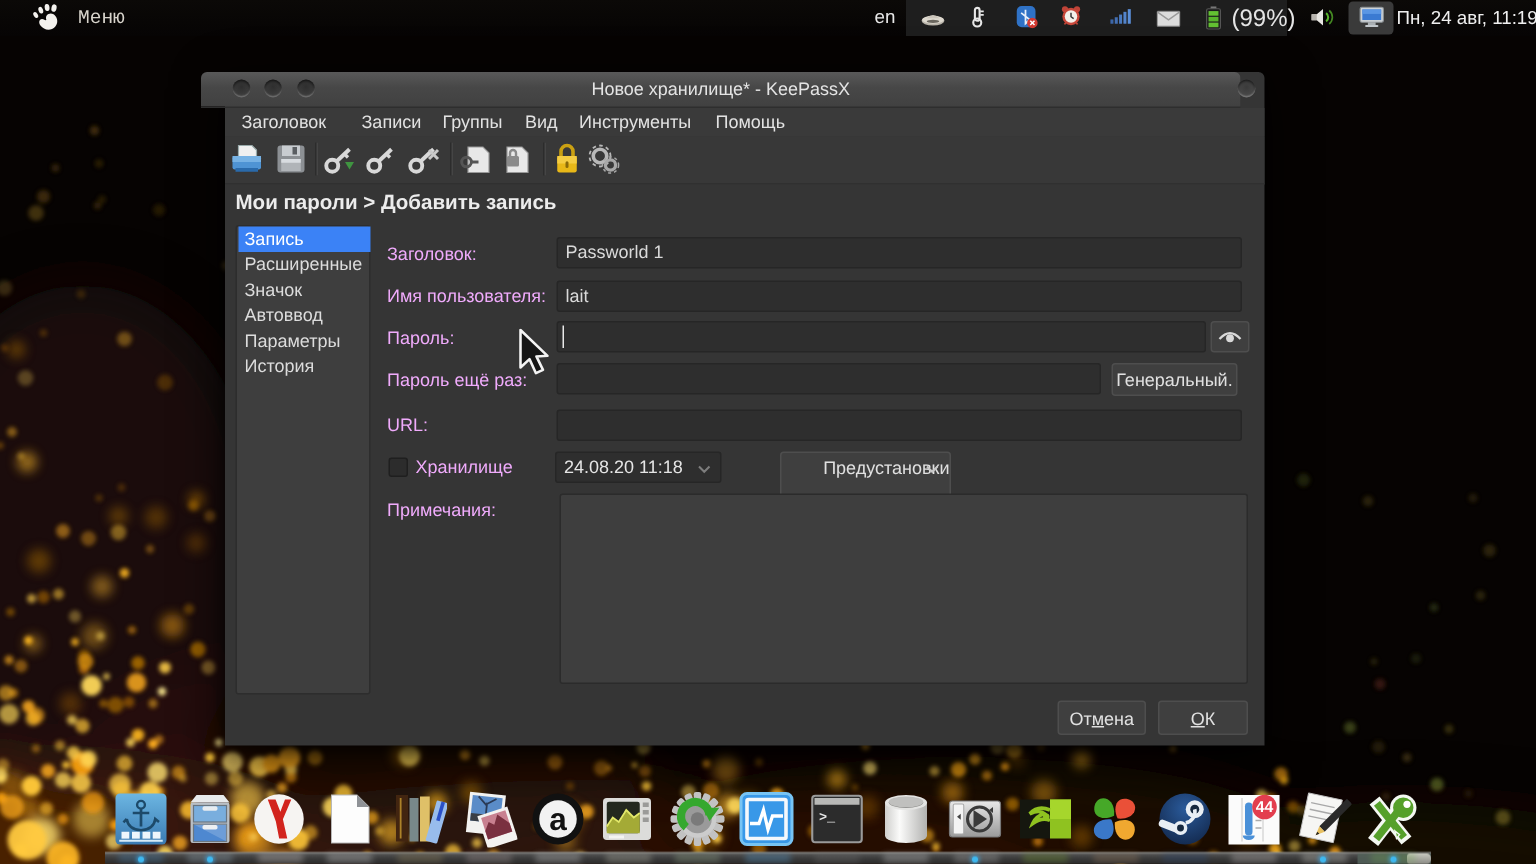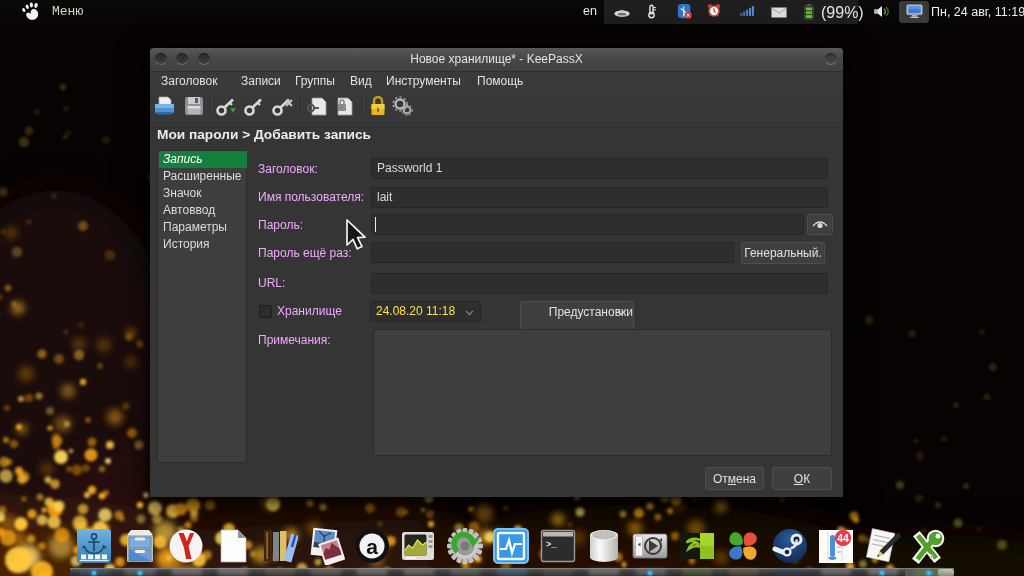--- a/index.html
+++ b/index.html
@@ -17,21 +17,21 @@
 #titlebar .title{position:absolute;left:0;right:0;top:4px;text-align:center;font-size:12px;color:#e4e4e4;}
 .tbtn{position:absolute;top:53px;width:12px;height:12px;border-radius:50%;background:radial-gradient(circle at 50% 40%,#2e2e2e,#3c3c3c 60%,#585858 95%);box-shadow:inset 0 -1px 1px rgba(255,255,255,.25),inset 0 1px 2px rgba(0,0,0,.7);}
 #menubar{position:absolute;left:0;top:24px;width:693px;height:19px;background:#3a3a3a;}
 #menubar span{position:absolute;top:2px;font-size:12px;color:#e2e2e2;}
 #toolbar{position:absolute;left:0;top:43px;width:693px;height:31px;background:#383838;border-bottom:1px solid #303030;}
 .tsep{position:absolute;top:95px;width:1px;height:22px;background:#2c2c2c;border-right:1px solid #454545;}
 
 #header-crumb{position:absolute;left:157px;top:127px;font-size:13.7px;font-weight:bold;color:#ececec;}
 #sidebar{position:absolute;left:157px;top:150px;width:90px;height:313px;background:#3e3e3e;border:1px solid #2d2d2d;border-radius:2px;box-sizing:border-box;}
 .sitem{position:absolute;left:1px;width:88px;height:17px;font-size:12px;color:#dcdcdc;line-height:17px;padding-left:4px;box-sizing:border-box;}
-.sitem.sel{background:#15803d;color:#fff;font-style:italic;}
+.sitem.sel{background:#3b82f6;color:#fff;}
 .flabel{position:absolute;font-size:12px;color:#f0abfc;white-space:nowrap;}
 .inp{position:absolute;left:371px;width:457px;height:21px;background:#2e2e2e;border:1px solid #262626;border-radius:2px;box-sizing:border-box;font-size:12px;color:#dadada;line-height:19px;padding-left:5px;}
 .btn{position:absolute;background:#3f3f3f;border:1px solid #4e4e4e;border-radius:2.5px;box-sizing:border-box;font-size:12px;color:#e0e0e0;text-align:center;}
 
 .dock-ic{position:absolute;width:38px;height:38px;}
 #shelf{position:absolute;left:70px;top:568px;width:884px;height:8px;background:linear-gradient(180deg,#90908c,#4e4e4e 22%,#3a3a3a 55%,#2c2c2c);}
 .refl{position:absolute;top:569px;height:6px;width:30px;filter:blur(2px);opacity:.33;}
 .rdot{position:absolute;top:571px;width:4px;height:4px;border-radius:50%;background:#3fb8ef;box-shadow:0 0 3px 1px rgba(60,180,250,.7);}
 </style></head>
 <body>
@@ -392,21 +392,21 @@
  <svg class="abs" style="left:906px;top:4px" width="17" height="15" viewBox="0 0 23 19">
   <rect x="1" y="0.5" width="21" height="13.5" rx="1.5" fill="#cdd2d6" stroke="#8a9094"></rect>
   <rect x="3" y="2.5" width="17" height="9.5" fill="#3b7ad2"></rect>
   <rect x="3" y="2.5" width="17" height="4" fill="#5a96e4"></rect>
   <rect x="8" y="14" width="7" height="2.5" fill="#aab0b4"></rect>
   <rect x="5.5" y="16.5" width="12" height="1.8" rx="0.9" fill="#c2c8cc"></rect>
  </svg>
  <span id="clock">Пн, 24 авг, 11:19</span>
 </div>
 <div id="win"></div>
-<div id="titlebar" style="left:150px;top:48px;position:absolute;text-decoration:underline;">
+<div id="titlebar" style="left:134px;top:48px;position:absolute;text-decoration:underline;">
   <div class="title">Новое хранилище* - KeePassX</div>
 </div>
 <div class="tbtn" style="left:155px;"></div>
 <div class="tbtn" style="left:176px;"></div>
 <div class="tbtn" style="left:198px;"></div>
 <div class="tbtn" style="left:825px;background:radial-gradient(circle at 50% 42%,#3a3a3a,#474747 55%,#606060 95%);"></div>
 <div id="menubar" style="left:150px;top:72px;position:absolute;">
   <span style="left:11px;">Заголовок</span>
   <span style="left:91px;">Записи</span>
   <span style="left:145px;">Группы</span>
@@ -493,21 +493,21 @@
 <div class="btn" style="left:807px;top:214px;width:26px;height:21px;">
   <svg width="16" height="12" viewBox="0 0 16 12" style="margin-top:4px;">
    <path d="M1,7 Q8,-1 15,7" fill="none" stroke="#d8d8d8" stroke-width="1.5"></path>
    <circle cx="8" cy="6.5" r="2.6" fill="#d8d8d8"></circle>
   </svg>
 </div>
 <div class="inp" style="top:242px;width:363px;"></div>
 <div class="btn" style="left:741px;top:242px;width:84px;height:22px;line-height:21px;">Генеральный.</div>
 <div class="inp" style="top:273px;"></div>
 <div class="abs" style="left:259px;top:305px;width:13px;height:13px;background:#2c2c2c;border:1px solid #1f1f1f;border-radius:2px;box-sizing:border-box;"></div>
-<div class="inp" style="left:370px;top:301px;width:111px;color:#fde047;">24.08.20 11:18
+<div class="inp" style="left:370px;top:301px;width:111px;color:#e5e5e5;">24.08.20 11:18
   <svg width="9" height="6" viewBox="0 0 9 6" style="position:absolute;right:6px;top:8px;">
       <path d="M1,1 L4.5,4.5 L8,1" stroke="#7d7d7d" stroke-width="1.4" fill="none"></path>
     </svg>
 </div>
 <div class="btn" style="left:520px;top:301px;width:114px;height:35px;line-height:20px;text-align:right;padding-left:8px;">Предустановки
   <svg width="9" height="6" viewBox="0 0 9 6" style="position:absolute;right:7px;top:8px;">
       <path d="M1,1 L4.5,4.5 L8,1" stroke="#c8c8c8" stroke-width="1.4" fill="none"></path>
     </svg>
 </div>
 <div class="abs" style="left:373px;top:329px;width:459px;height:127px;background:#3e3e3e;border:1px solid #2b2b2b;border-radius:2px;box-sizing:border-box;"></div>

